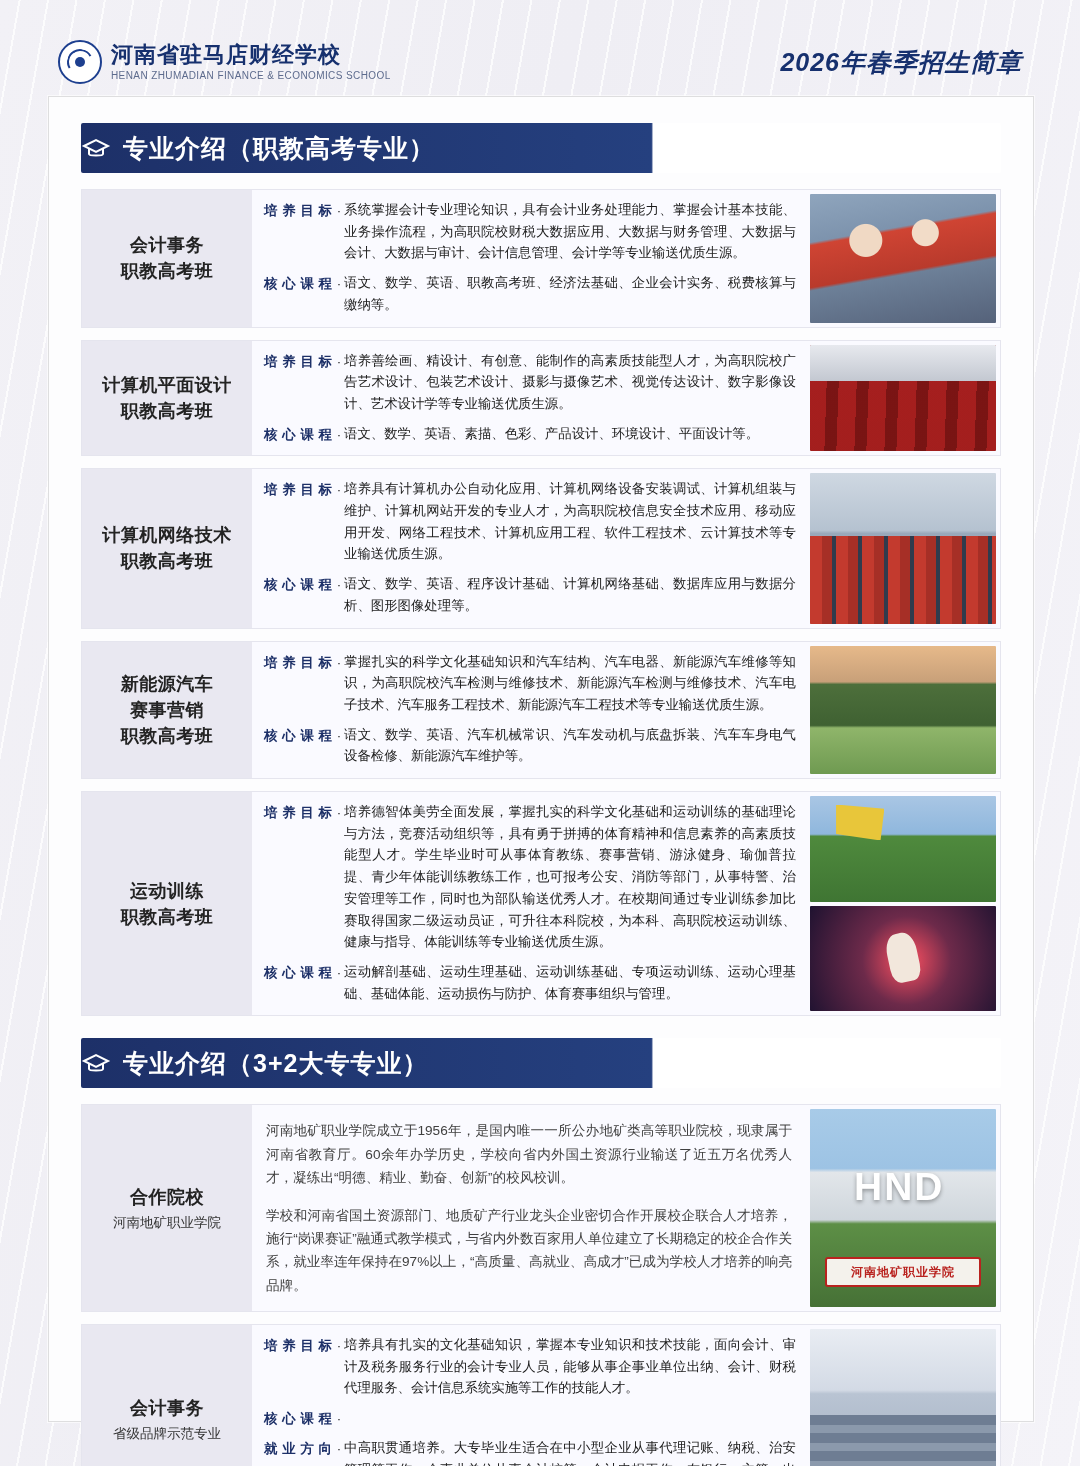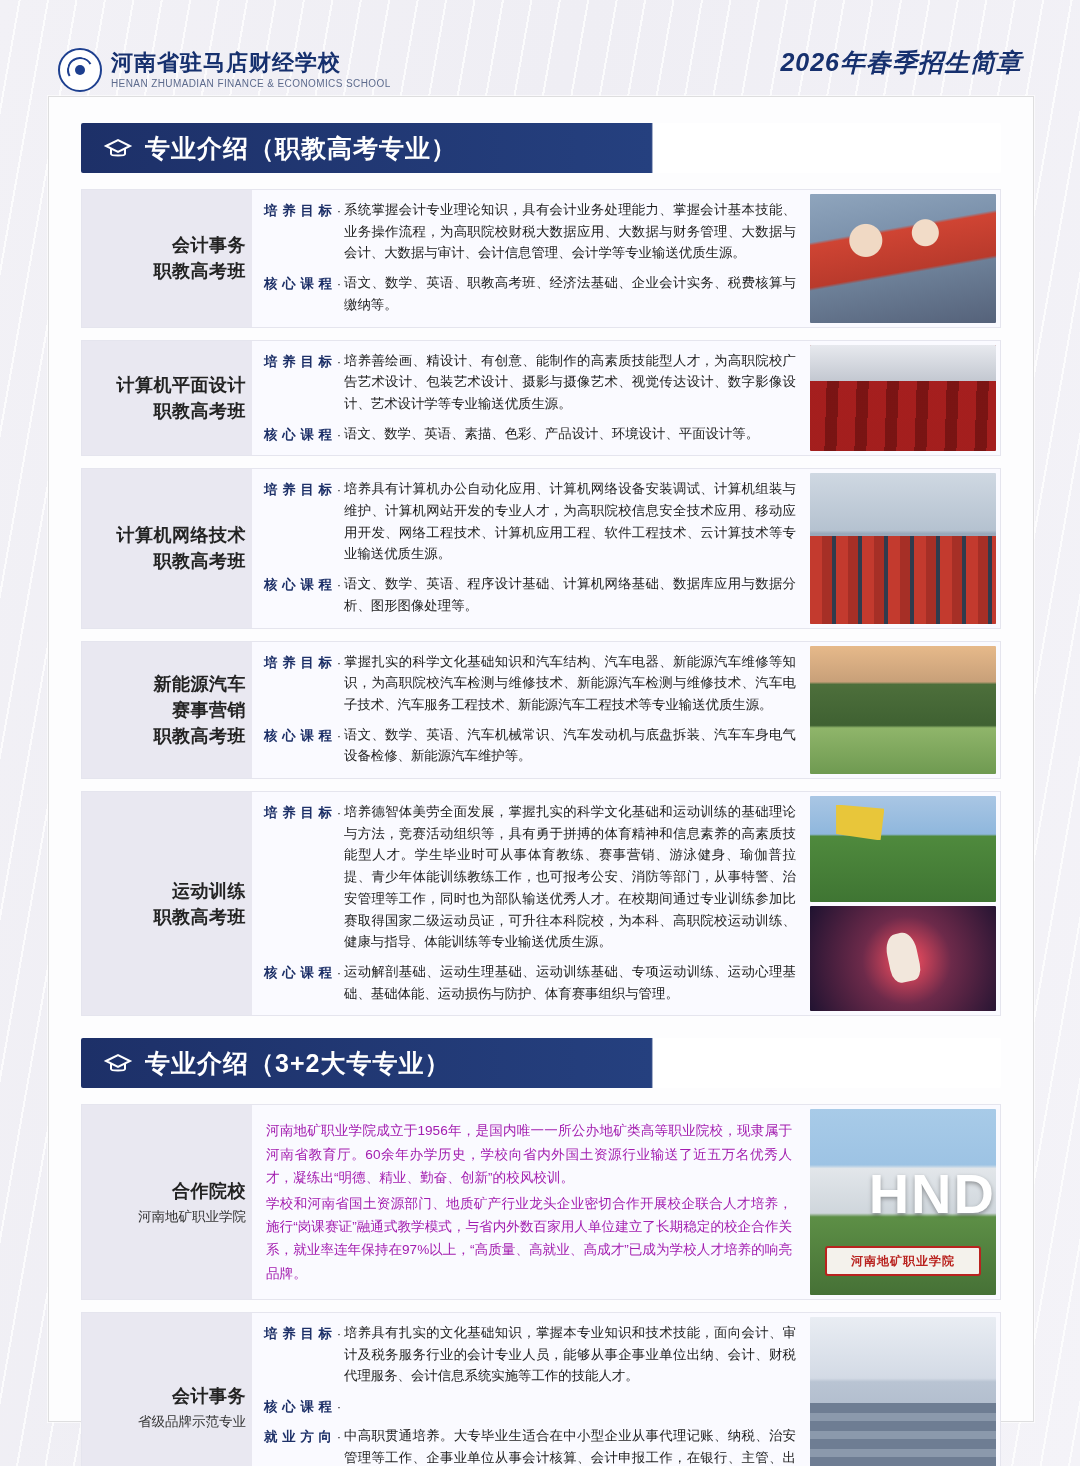--- a/index.html
+++ b/index.html
@@ -47,21 +47,21 @@
   .header {
     position: absolute;
     left: 0;
     right: 0;
     top: 0;
     height: 96px;
   }
   .logo {
     position: absolute;
     left: 58px;
-    top: 48px;
+    top: 40px;
     display: flex;
     align-items: center;
     gap: 9px;
   }
   .logo-mark {
     width: 40px;
     height: 40px;
     border-radius: 50%;
     border: 2px solid #1d3f8f;
     position: relative;
@@ -114,21 +114,20 @@
     color: #16306e;
     letter-spacing: 1px;
   }
   
   .section-banner {
     display: flex;
     align-items: center;
     gap: 12px;
     height: 50px;
     background: linear-gradient(90deg, #1d3068 0%, #25407f 62%, #ffffff 62.2%, #ffffff 100%);
-    padding-left: 22px;
     margin: 0 0 16px 0;
     border-radius: 2px;
   }
   .section-banner .cap-icon {
     width: 30px;
     height: 22px;
     position: relative;
     flex: none;
   }
   .section-banner .cap-icon svg { display: block; }
@@ -152,21 +151,21 @@
     border: 1px solid #e5e5ee;
     margin-bottom: 12px;
     min-height: 100px;
   }
   .prog-name {
     width: 158px;
     flex: none;
     background: #e9e8f1;
     display: flex;
     flex-direction: column;
-    align-items: flex-end;
+    align-items: center;
     justify-content: center;
     text-align: center;
     padding: 8px 6px;
     color: #232323;
   }
   .prog-name .nm {
     font-size: 18px;
     font-weight: bold;
     line-height: 1.45;
     letter-spacing: 0.5px;
@@ -287,22 +286,22 @@
   .ph-campus {
     background: linear-gradient(180deg, #a8cbe8 0%, #9dc3e4 30%, #e2e6ea 32%, #cfd6dc 56%, #5d8f46 58%, #467136 100%);
     display: flex;
     align-items: center;
     justify-content: center;
   }
   .hnd-text {
     position: absolute;
     left: 0; right: 0;
     top: 28%;
-    text-align: right;
-    font-size: 56px;
+    text-align: left;
+    font-size: 39px;
     font-weight: bold;
     color: #ffffff;
     letter-spacing: 2px;
     text-shadow: 0 2px 4px rgba(0,0,0,0.35);
     margin-left: 44px;
   }
   .hnd-sign {
     position: absolute;
     left: 8%;
     right: 8%;
@@ -326,26 +325,26 @@
     content: "";
     position: absolute;
     left: 0; right: 0; bottom: 0; height: 52%;
     background: repeating-linear-gradient(180deg, #6e7d93 0 10px, #8b99ac 10px 18px);
   }
   .prog-body-wide {
     flex: 1 1 auto;
     padding: 14px 14px 14px 14px;
     font-size: 13.6px;
     line-height: 1.72;
-    color: #a21caf;
+    color: #404040;
     text-align: justify;
     display: flex;
     flex-direction: column;
     justify-content: center;
-    gap: 2px;
+    gap: 14px;
   }
   .banner2 {
     margin-top: 22px;
   }
 </style>
 </head>
 <body>
 
 <div class="page">
   <div class="bg-stripes"></div>

